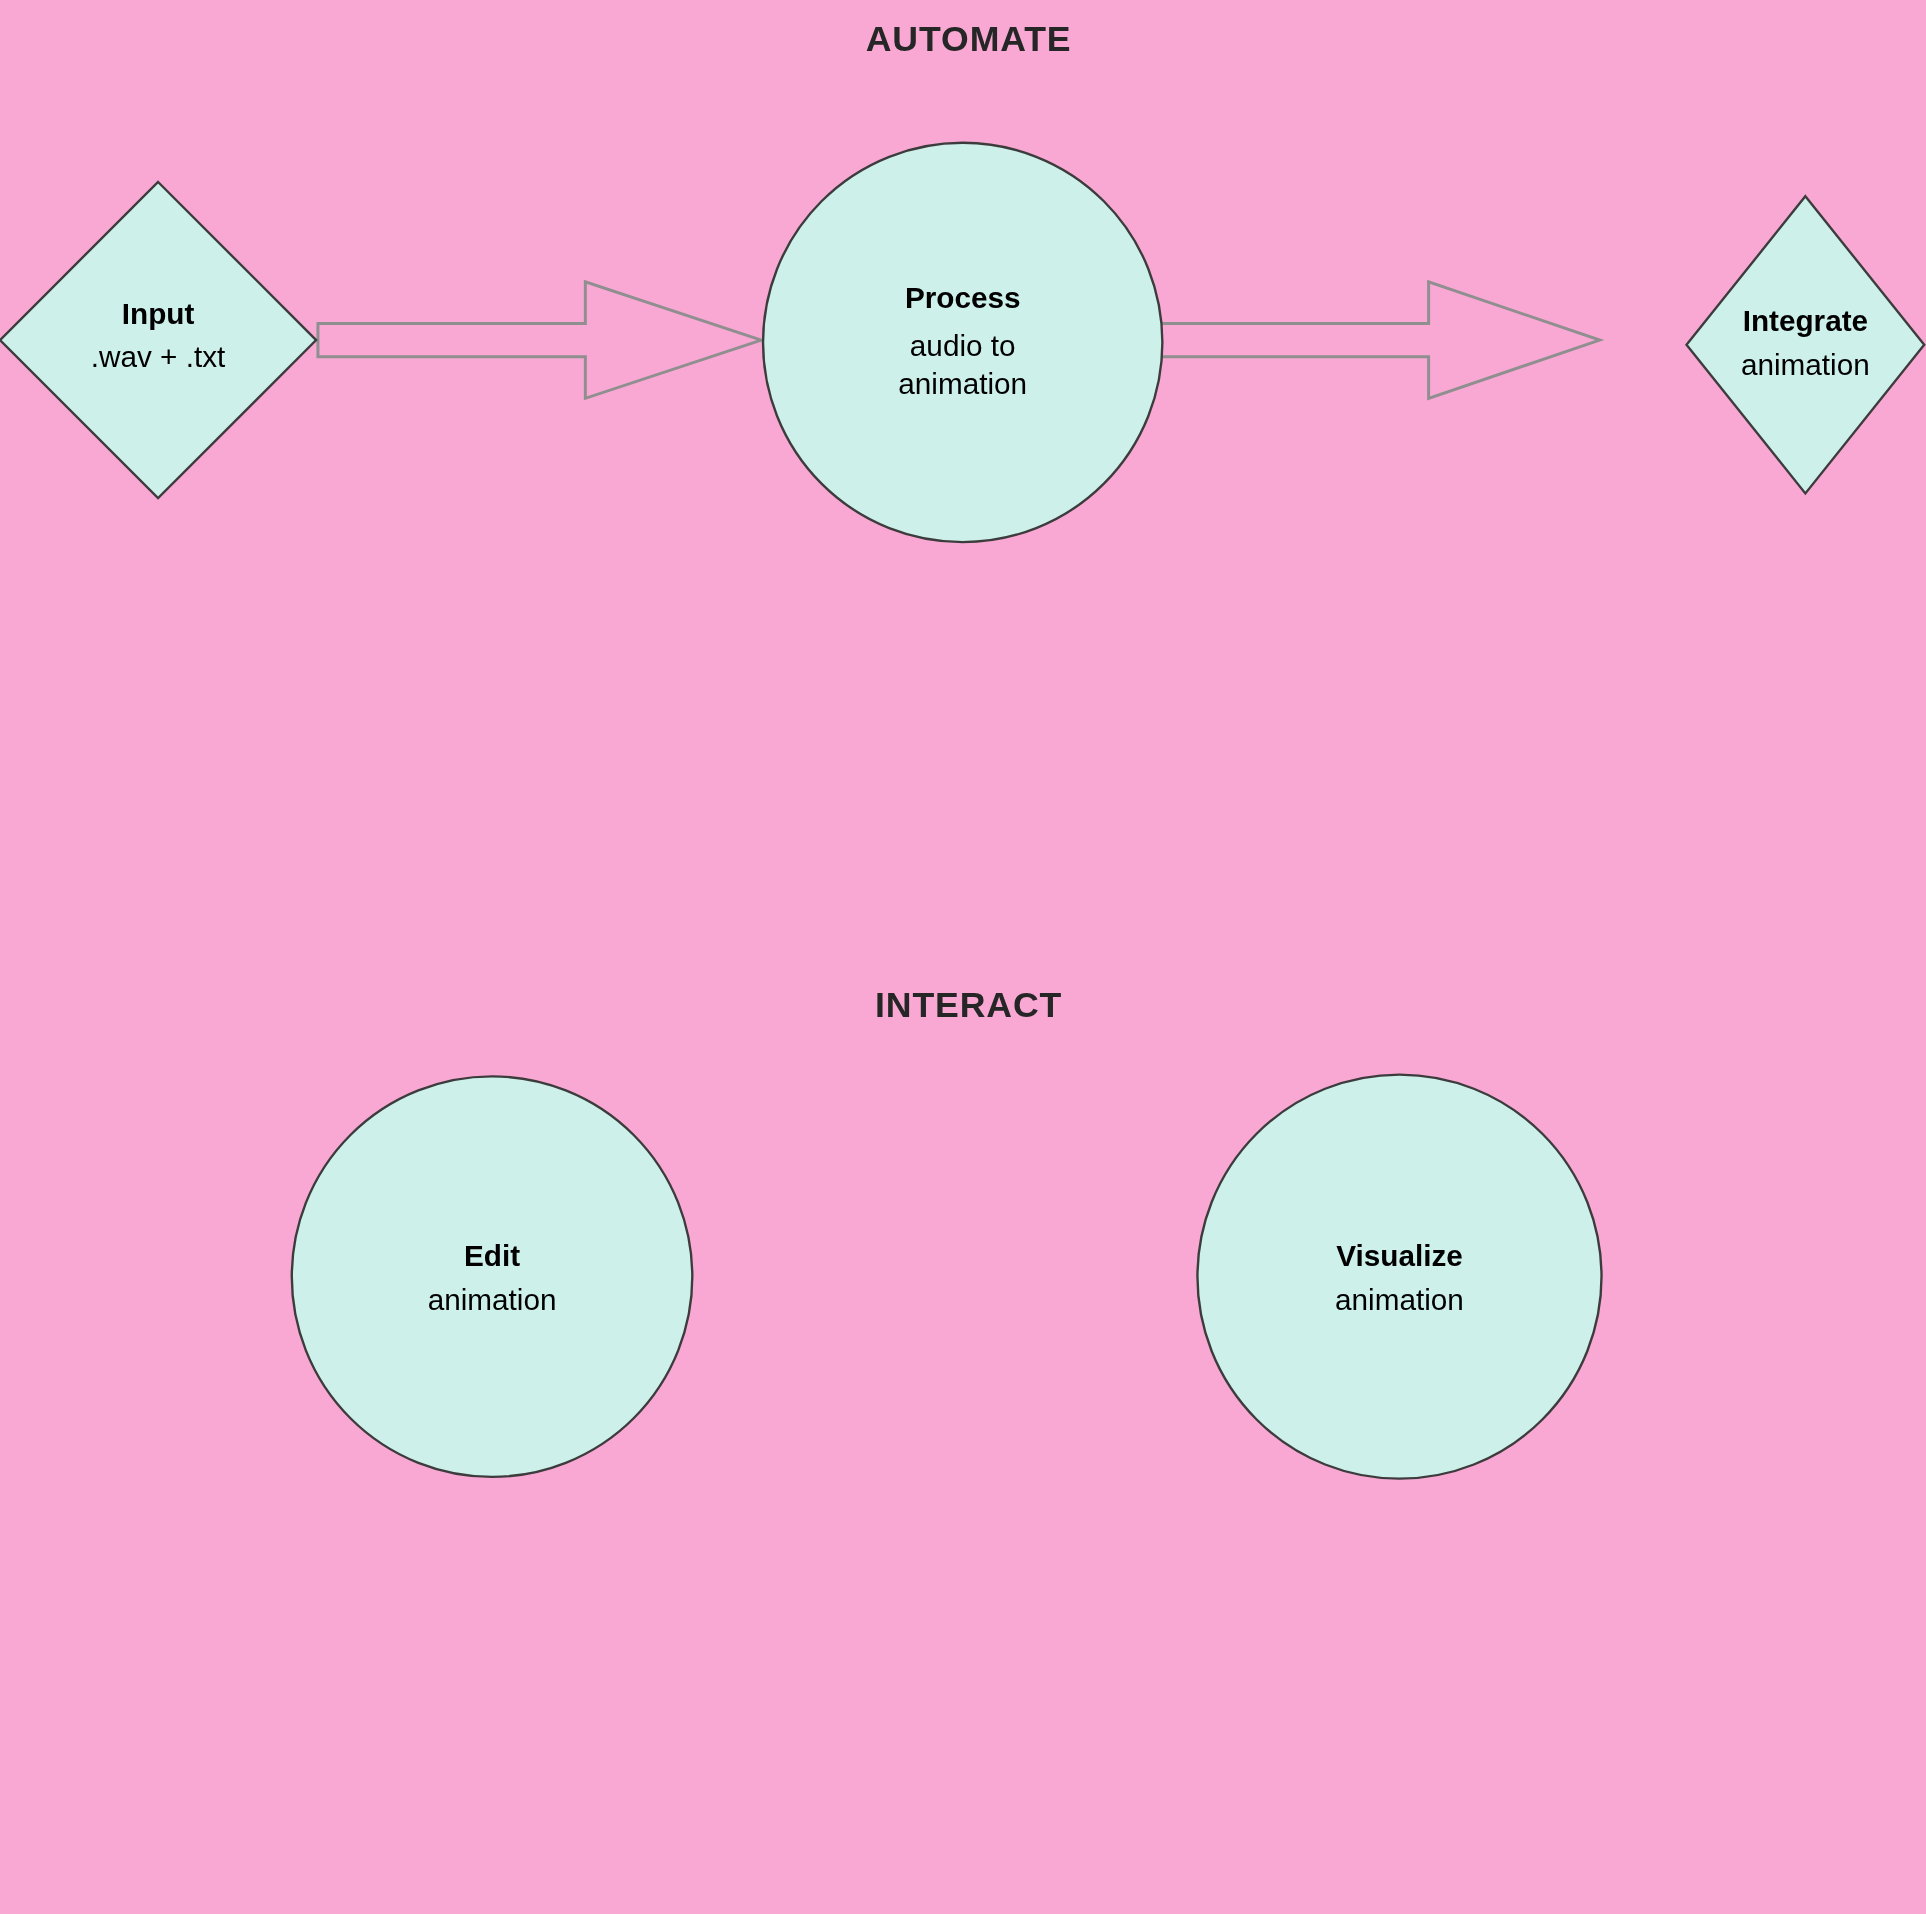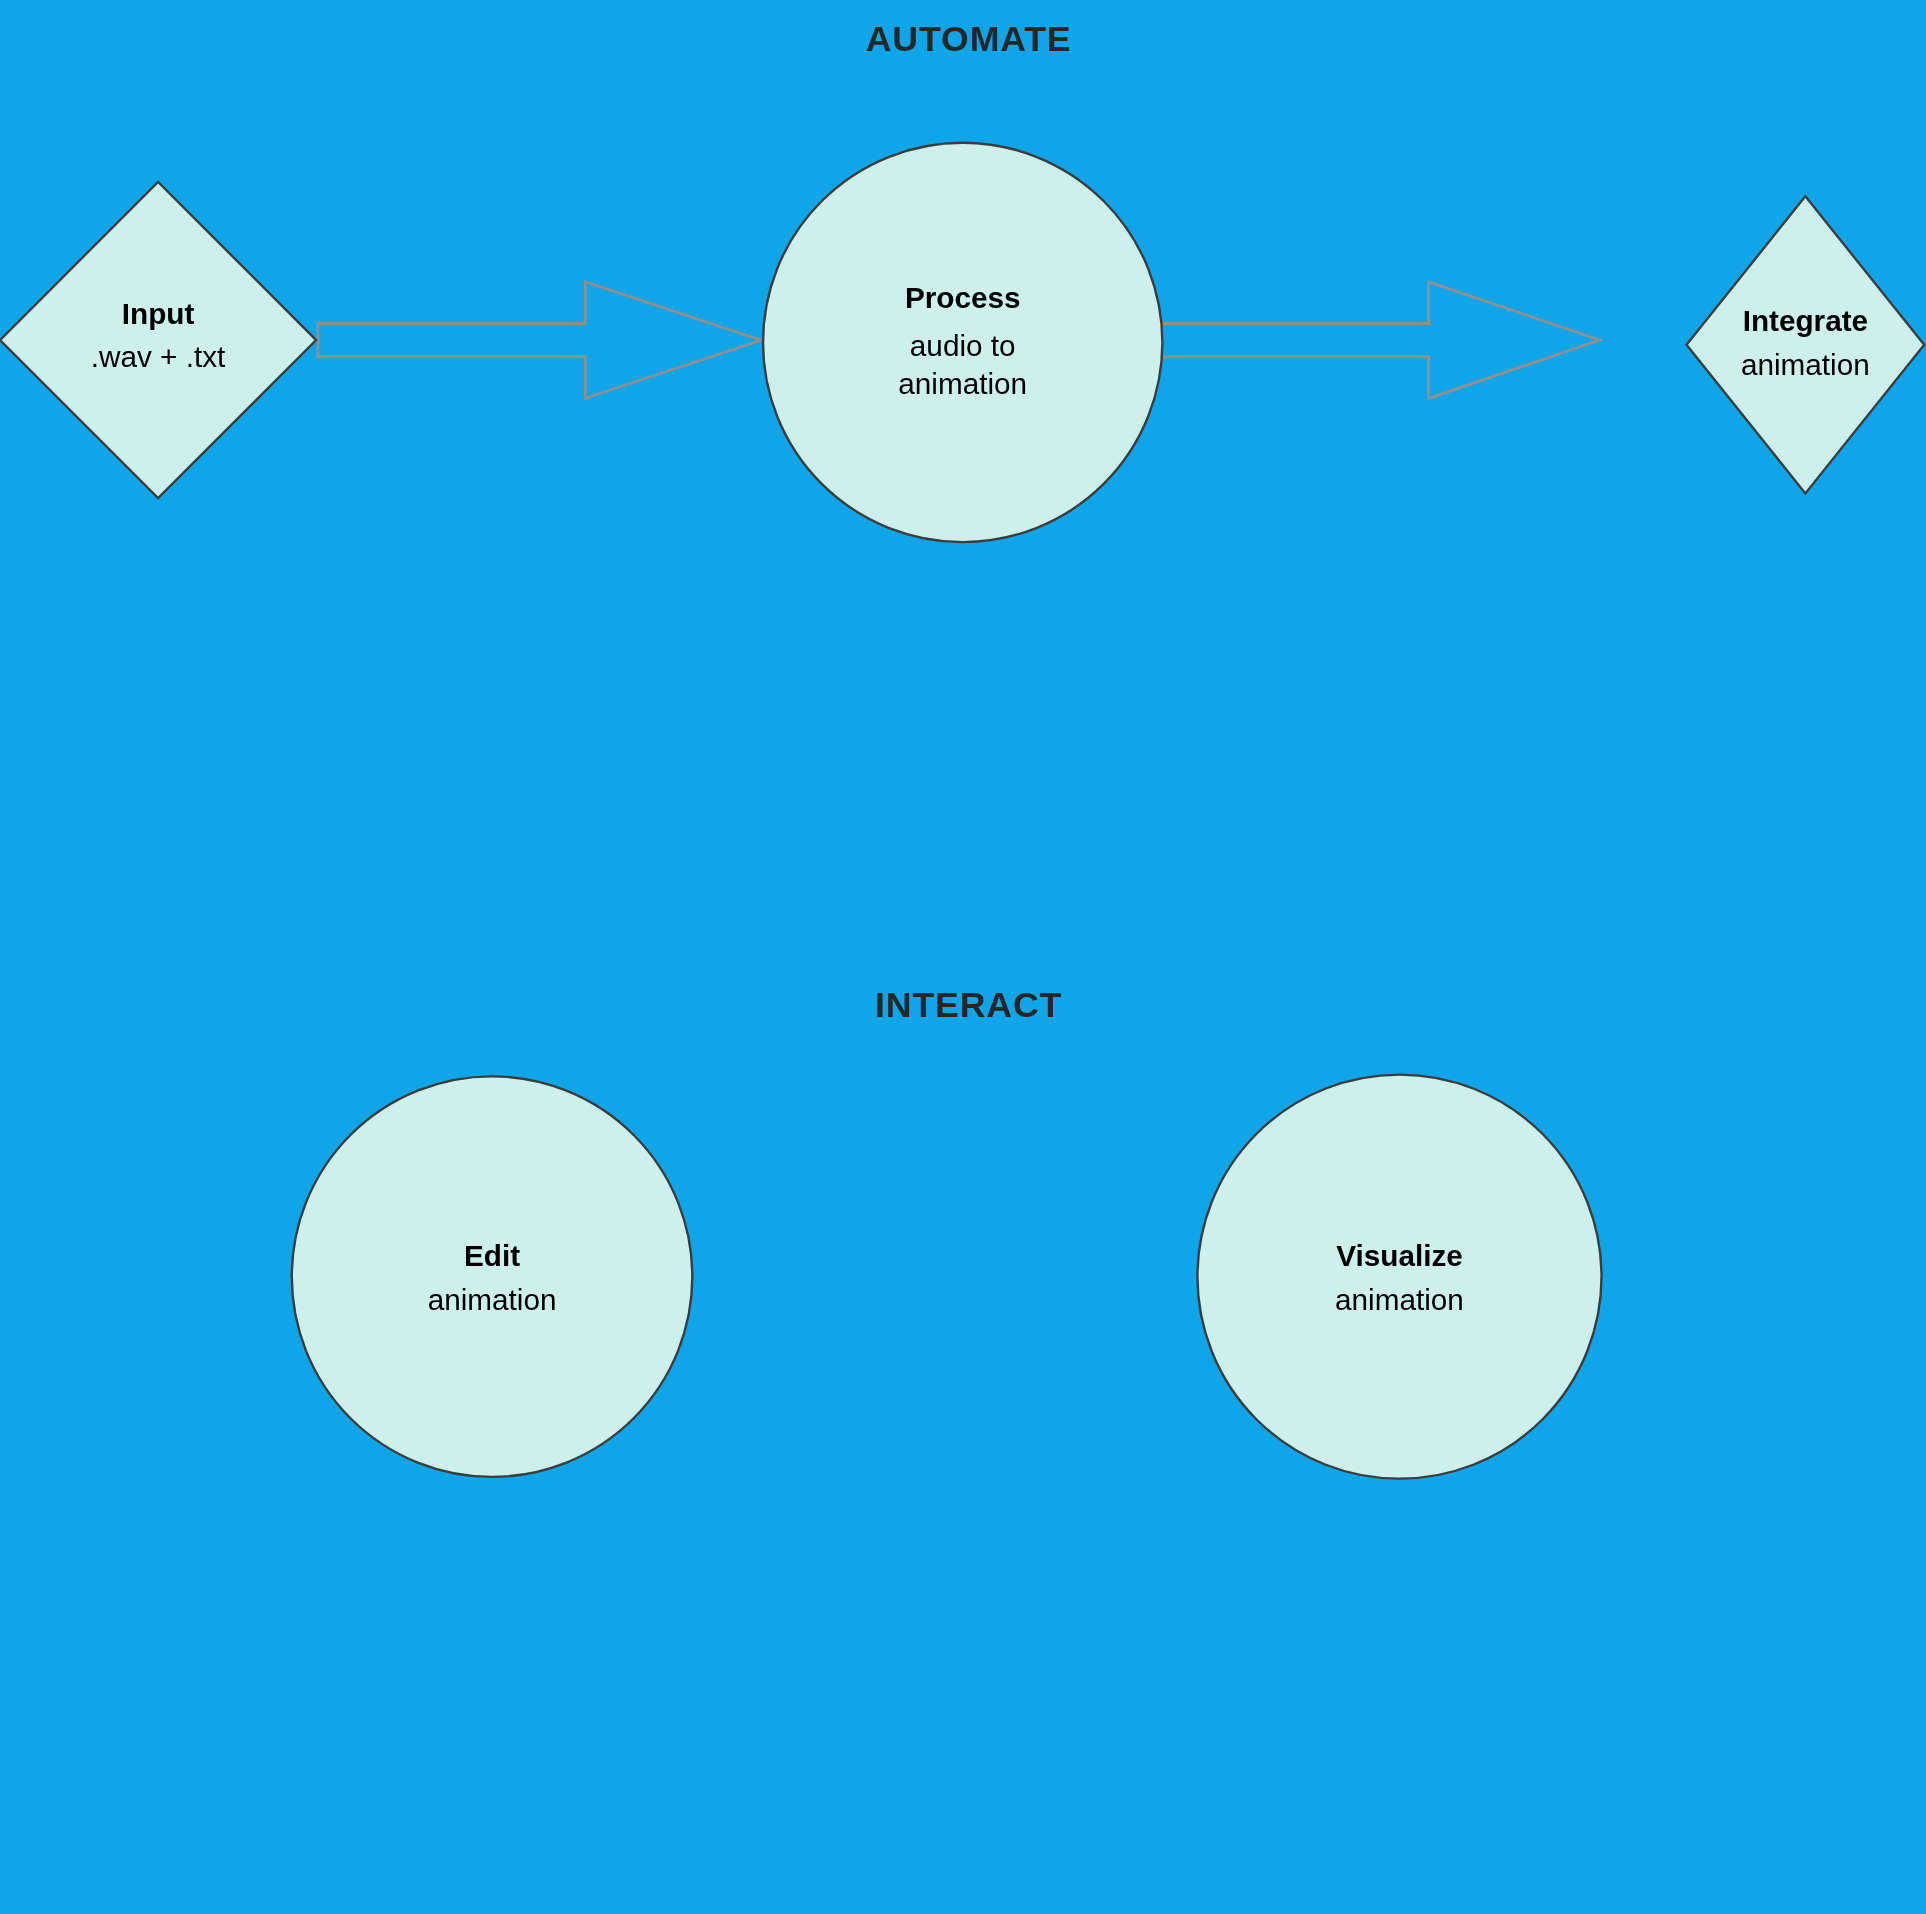--- a/index.html
+++ b/index.html
@@ -51,21 +51,21 @@
   }
   .arrow-shape {
     fill: none;
     stroke-width: 5;
     stroke-linejoin: miter;
   }
 </style>
 </head>
 <body style="background: rgb(0, 0, 0);">
 
-<div id="canvas" style="background: #0ea5e9; text-align: center;">
+<div id="canvas" style="background: #f9a8d4; text-align: center;">
   <svg id="diagram-svg" viewBox="0 0 3241 3222" xmlns="http://www.w3.org/2000/svg">
 
     <text class="section-title" id="section-automate-label" x="1630" y="70" fill="#262626">AUTOMATE</text>
 
     <text class="section-title" id="section-interact-label" x="1630" y="1695" fill="#262626">INTERACT</text>
 
     <g>
       <polygon class="arrow-shape" id="arrow-0-shape" points="535,544 985,544 985,474 1281,572 985,670 985,600 535,600" stroke="#8f8f8f" fill="none"></polygon>
     </g>
 

